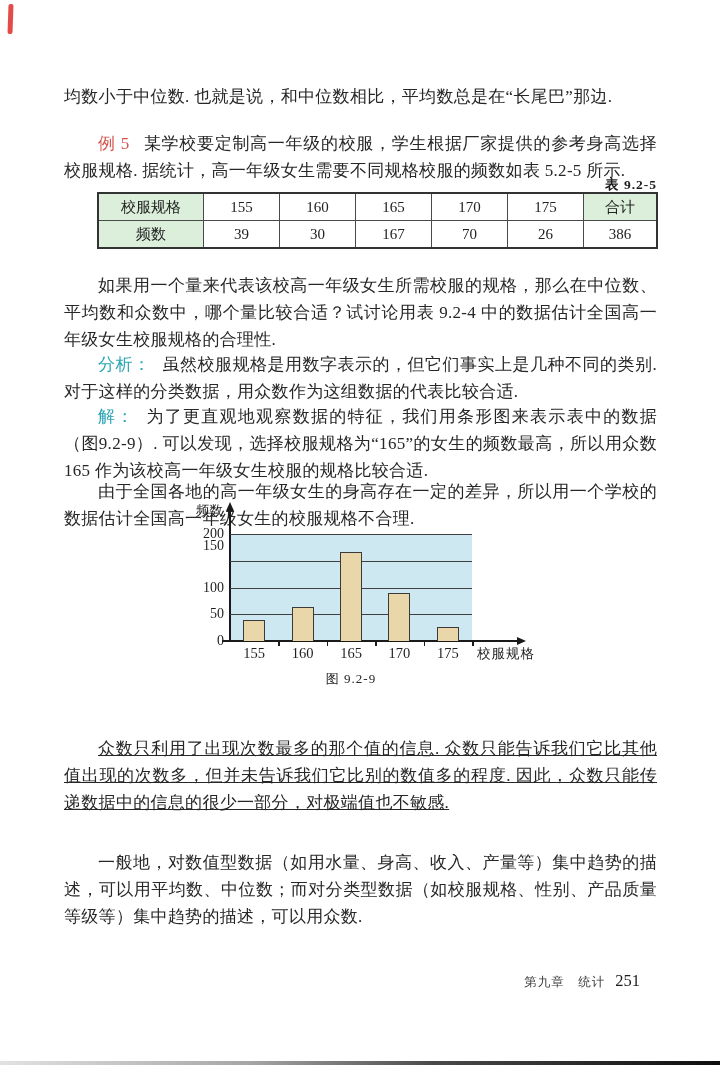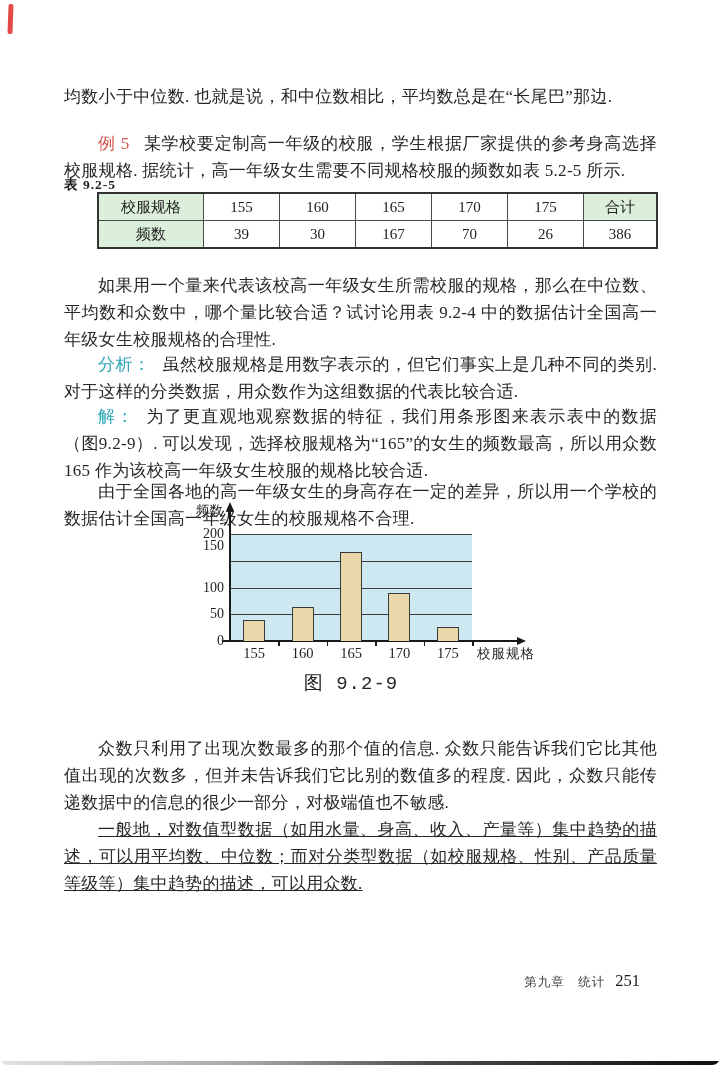--- a/index.html
+++ b/index.html
@@ -3,33 +3,32 @@
 <meta charset="utf-8">
 <style>
   html,body{margin:0;padding:0;background:#ffffff;}
   .page{
     position:relative;
     width:720px;height:1065px;
     background:#ffffff;
     overflow:hidden;
     font-family:"Liberation Serif","DejaVu Serif",serif;
     color:#272727;
-    border-radius:8px;
   }
   .para{
     position:absolute;left:64px;width:593px;
     font-size:17px;line-height:27px;
     text-align:justify;letter-spacing:0.3px;
   }
   .indent{text-indent:2em;}
   .lead-red{color:#d4564e;margin-right:14px;}
   .lead-teal{color:#2aa5b5;margin-right:12px;}
   .tbl-caption{
     position:absolute;left:64px;width:593px;top:176px;
-    text-align:left;font-size:13.5px;font-weight:bold;color:#1d1d1d;
+    text-align:right;font-size:13.5px;font-weight:bold;color:#1d1d1d;
     letter-spacing:1px;
     font-family:Liberation Serif, serif;
   }
   table.data{
     position:absolute;left:97px;top:192px;
     border-collapse:collapse;
     font-size:15px;color:#222;
   }
   table.data td{
     border:1px solid #4a4a4a;
@@ -51,21 +50,21 @@
   .xaxis{position:absolute;left:222px;top:142px;width:296px;height:2px;background:#1a1a1a;}
   .xarrow{position:absolute;left:517px;top:139px;width:0;height:0;
     border-top:4px solid transparent;border-bottom:4px solid transparent;border-left:9px solid #1a1a1a;}
   .ylab{position:absolute;left:188px;width:36px;text-align:right;font-size:14px;color:#1f1f1f;line-height:14px;}
   .xlab{position:absolute;width:48px;text-align:center;font-size:14.5px;color:#1f1f1f;top:147px;line-height:16px;}
   .bar{position:absolute;background:#e9d7a9;border:1.5px solid #3a3a3a;border-bottom:none;box-sizing:border-box;}
   .tick{position:absolute;top:144px;width:1.5px;height:4px;background:#1a1a1a;}
   .axis-title-y{position:absolute;left:196px;top:4px;font-size:13.5px;color:#1d1d1d;}
   .axis-title-x{position:absolute;left:477px;top:147px;font-size:13.5px;color:#1d1d1d;letter-spacing:1px;}
   .fig-caption{position:absolute;left:230px;top:172px;width:242px;text-align:center;
-    font-size:19px;color:#242424;letter-spacing:1px;font-family:Liberation Mono, monospace;}
+    font-size:13px;color:#242424;letter-spacing:1px;}
   .footer{
     position:absolute;right:80px;top:971px;
     font-size:12.5px;color:#3a3a3a;letter-spacing:1px;
     display:flex;align-items:baseline;gap:10px;
   }
   .footer .pageno{font-size:16.5px;color:#1c1c1c;letter-spacing:0;}
   .corner-mark{
     position:absolute;left:8px;top:4px;width:5px;height:30px;
     background:#e23c38;border-radius:2px;transform:rotate(2deg);opacity:.92;
   }
@@ -146,23 +145,23 @@
       <div class="xlab" style="left: 327px;">165</div>
       <div class="tick" style="left: 375.2px;"></div>
       <div class="bar" style="left: 388.4px; width: 22px; top: 94.85px; height: 48.15px;"></div>
       <div class="xlab" style="left: 375.4px;">170</div>
       <div class="tick" style="left: 423.6px;"></div>
       <div class="bar" style="left: 436.8px; width: 22px; top: 129.09px; height: 13.91px;"></div>
       <div class="xlab" style="left: 423.8px;">175</div>
       <div class="tick" style="left: 472px;"></div>
     </div>
 
-  <p class="para indent" style="top:718px;">众数只利用了出现次数最多的那个值的信息. 众数只能告诉我们它比其他值出现的次数多，但并未告诉我们它比别的数值多的程度. 因此，众数只能传递数据中的信息的很少一部分，对极端值也不敏感.</p>
+  <p class="para indent" style="top:718px;text-decoration:underline;">众数只利用了出现次数最多的那个值的信息. 众数只能告诉我们它比其他值出现的次数多，但并未告诉我们它比别的数值多的程度. 因此，众数只能传递数据中的信息的很少一部分，对极端值也不敏感.</p>
 
-  <p class="para indent" style="top:799px;text-decoration:underline;">一般地，对数值型数据（如用水量、身高、收入、产量等）集中趋势的描述，可以用平均数、中位数；而对分类型数据（如校服规格、性别、产品质量等级等）集中趋势的描述，可以用众数.</p>
+  <p class="para indent" style="top:832px;">一般地，对数值型数据（如用水量、身高、收入、产量等）集中趋势的描述，可以用平均数、中位数；而对分类型数据（如校服规格、性别、产品质量等级等）集中趋势的描述，可以用众数.</p>
 
   <div class="footer">
     <span>第九章　统计</span>
     <span class="pageno">251</span>
   </div>
 
   <div class="bottom-edge"></div>
 </div>
 
 </body></html>

